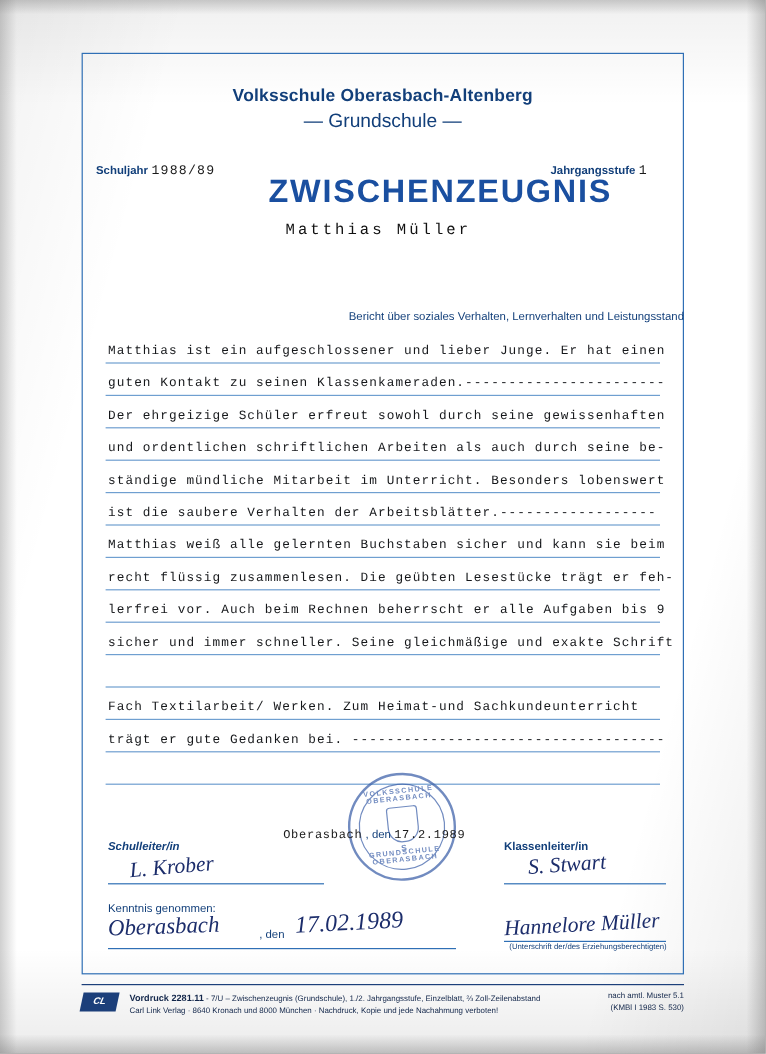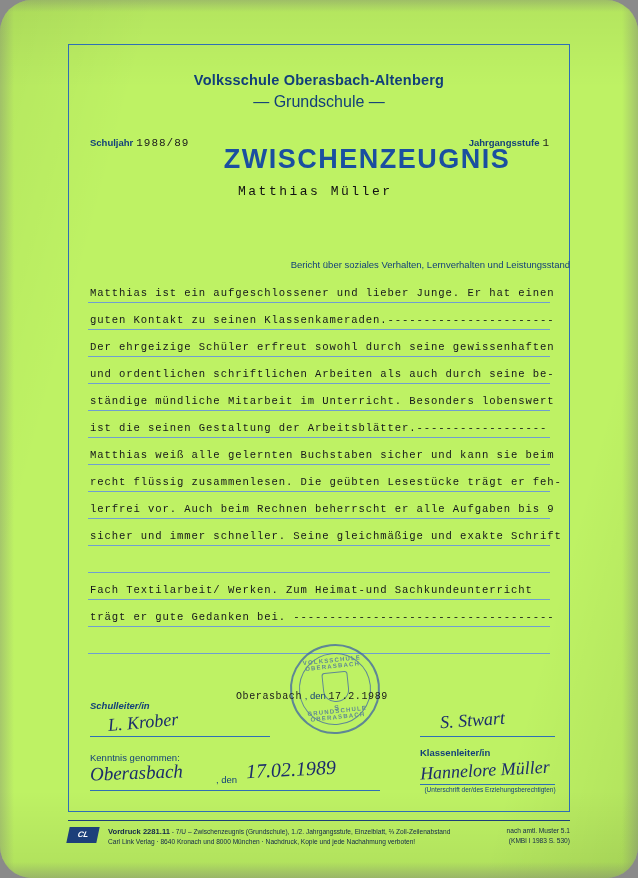--- a/index.html
+++ b/index.html
@@ -7,23 +7,22 @@
     padding: 0;
     background: #8a8a8a;
   }
   body {
     font-family: "Liberation Sans", sans-serif;
   }
   .page {
     position: relative;
     width: 638px;
     height: 878px;
-    background: #bef264;
+    background: #ffffff;
     overflow: hidden;
-    border-radius: 32px;
   }
   
   .paper-shade {
     position: absolute;
     inset: 0;
     background:
       linear-gradient(105deg, rgba(0,0,0,0.05) 0%, rgba(255,255,255,0.0) 18%, rgba(255,255,255,0.0) 82%, rgba(0,0,0,0.07) 100%),
       linear-gradient(180deg, rgba(0,0,0,0.06) 0%, rgba(255,255,255,0.0) 10%, rgba(255,255,255,0.0) 90%, rgba(0,0,0,0.08) 100%);
     pointer-events: none;
   }
@@ -60,21 +59,21 @@
     top: 49px;
     left: 0;
     width: 100%;
     text-align: center;
     font-size: 16px;
     color: #123f7a;
   }
   .row-year {
     position: absolute;
     top: 92px;
-    left: 22px;
+    left: 12px;
     width: 460px;
     font-size: 10.5px;
     color: #123f7a;
     display: flex;
     justify-content: space-between;
     align-items: flex-start;
   }
   .lbl { font-weight: bold; font-size: 9.5px; }
   .typed {
     font-family: "Liberation Mono", monospace;
@@ -157,21 +156,21 @@
     color: #1a1a1a;
     font-size: 10px;
   }
   .sig-left-label, .sig-right-label {
     position: absolute;
     font-weight: bold;
     font-size: 9.5px;
     color: #123f7a;
   }
   .sig-left-label { top: 656px; left: 22px; font-style: italic; }
-  .sig-right-label { top: 656px; left: 352px; margin-top: 47px; }
+  .sig-right-label { top: 656px; left: 352px; }
   .sig-line-left {
     position: absolute;
     top: 692px;
     left: 22px;
     width: 180px;
     border-bottom: 1px solid #2f6fb5;
   }
   .sig-line-right {
     position: absolute;
     top: 692px;
@@ -381,21 +380,21 @@
         </div>
       <div class="line">
           <span class="txt">und ordentlichen schriftlichen Arbeiten als auch durch seine be-</span>
           <span class="rule"></span>
         </div>
       <div class="line">
           <span class="txt">ständige mündliche Mitarbeit im Unterricht. Besonders lobenswert</span>
           <span class="rule"></span>
         </div>
       <div class="line">
-          <span class="txt">ist die seinen Gestaltung der Arbeitsblätter.------------------</span>
+          <span class="txt">ist die saubere Verhalten der Arbeitsblätter.------------------</span>
           <span class="rule"></span>
         </div>
       <div class="line">
           <span class="txt">Matthias weiß alle gelernten Buchstaben sicher und kann sie beim</span>
           <span class="rule"></span>
         </div>
       <div class="line">
           <span class="txt">recht flüssig zusammenlesen. Die geübten Lesestücke trägt er feh-</span>
           <span class="rule"></span>
         </div>

